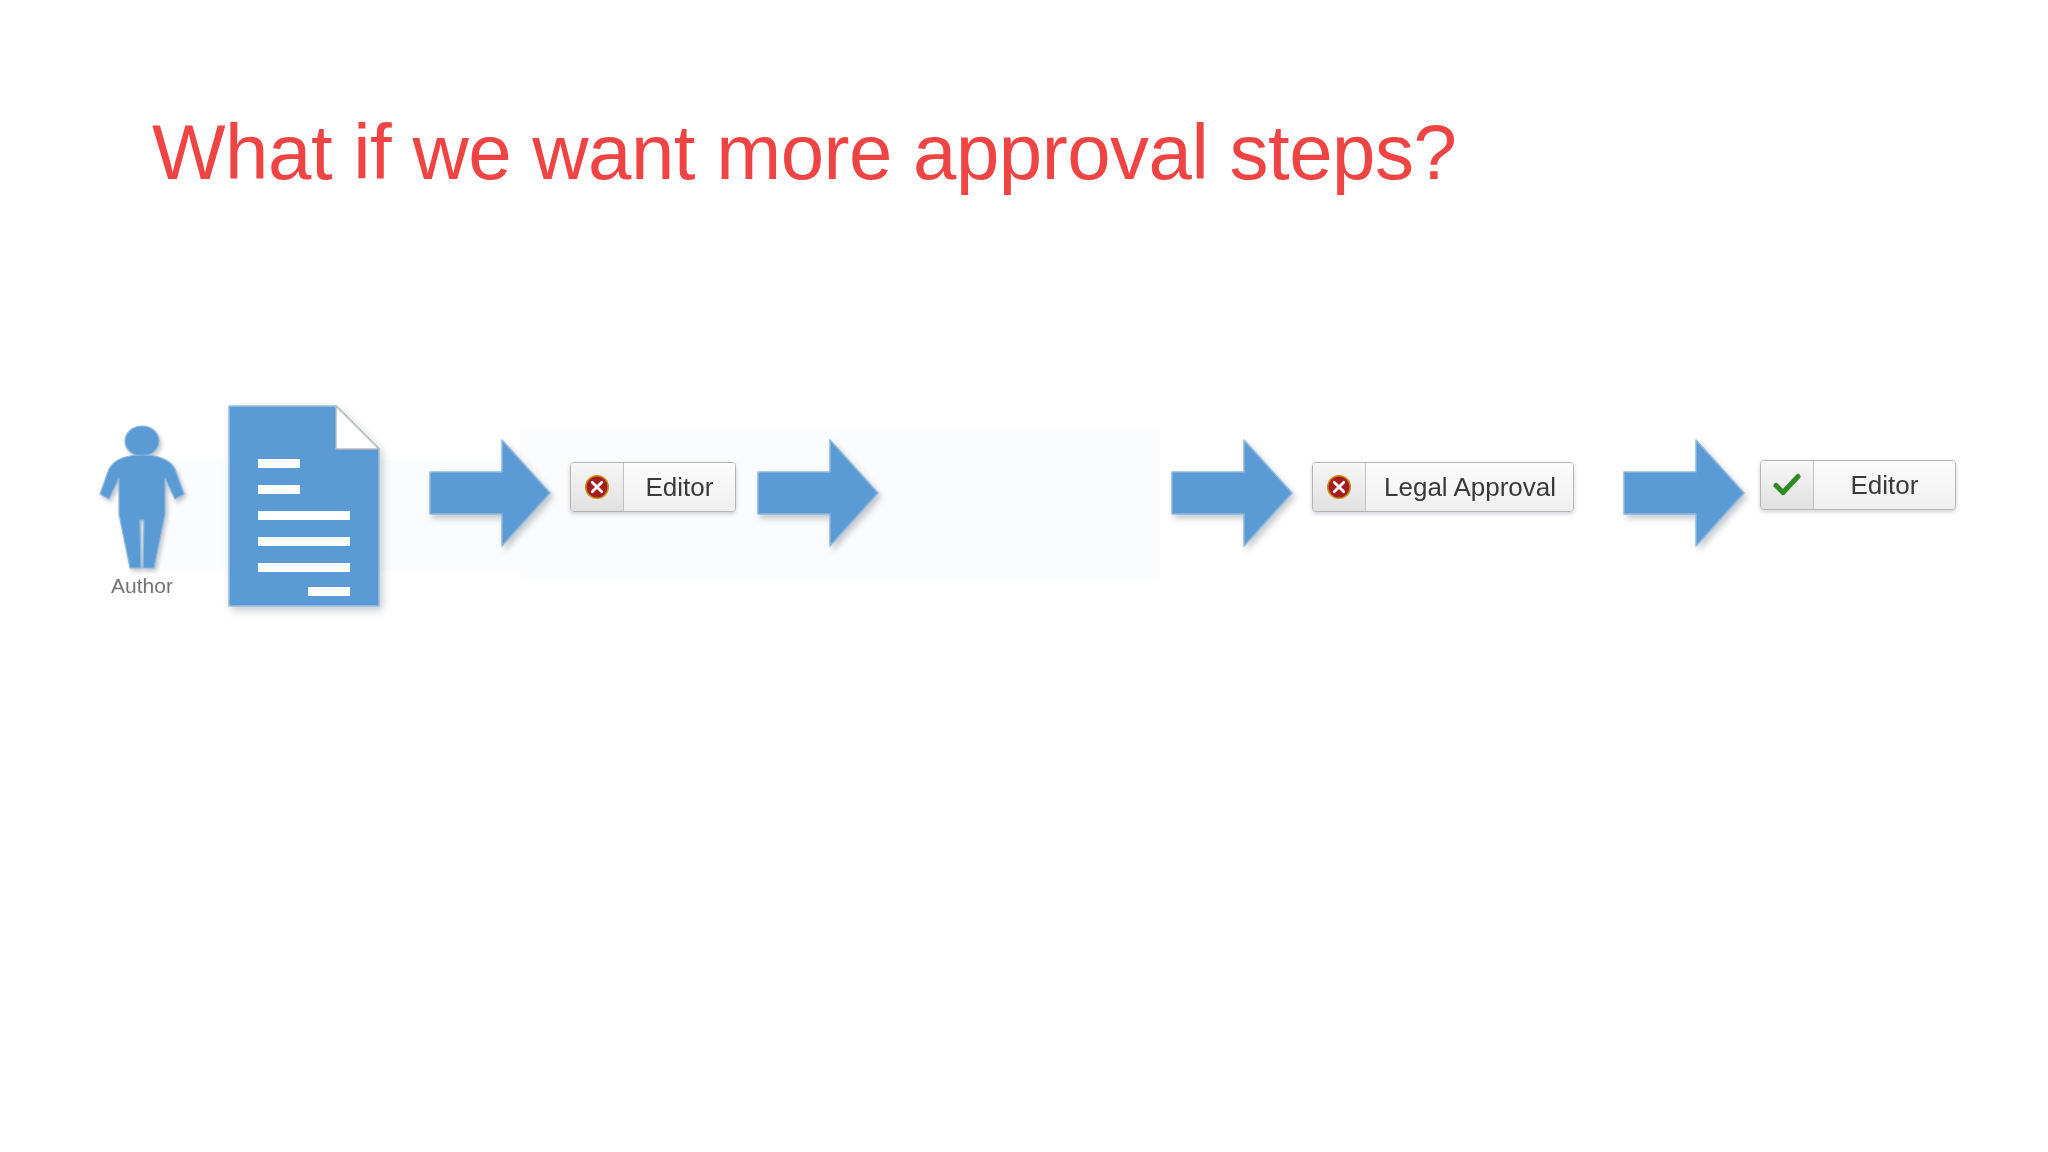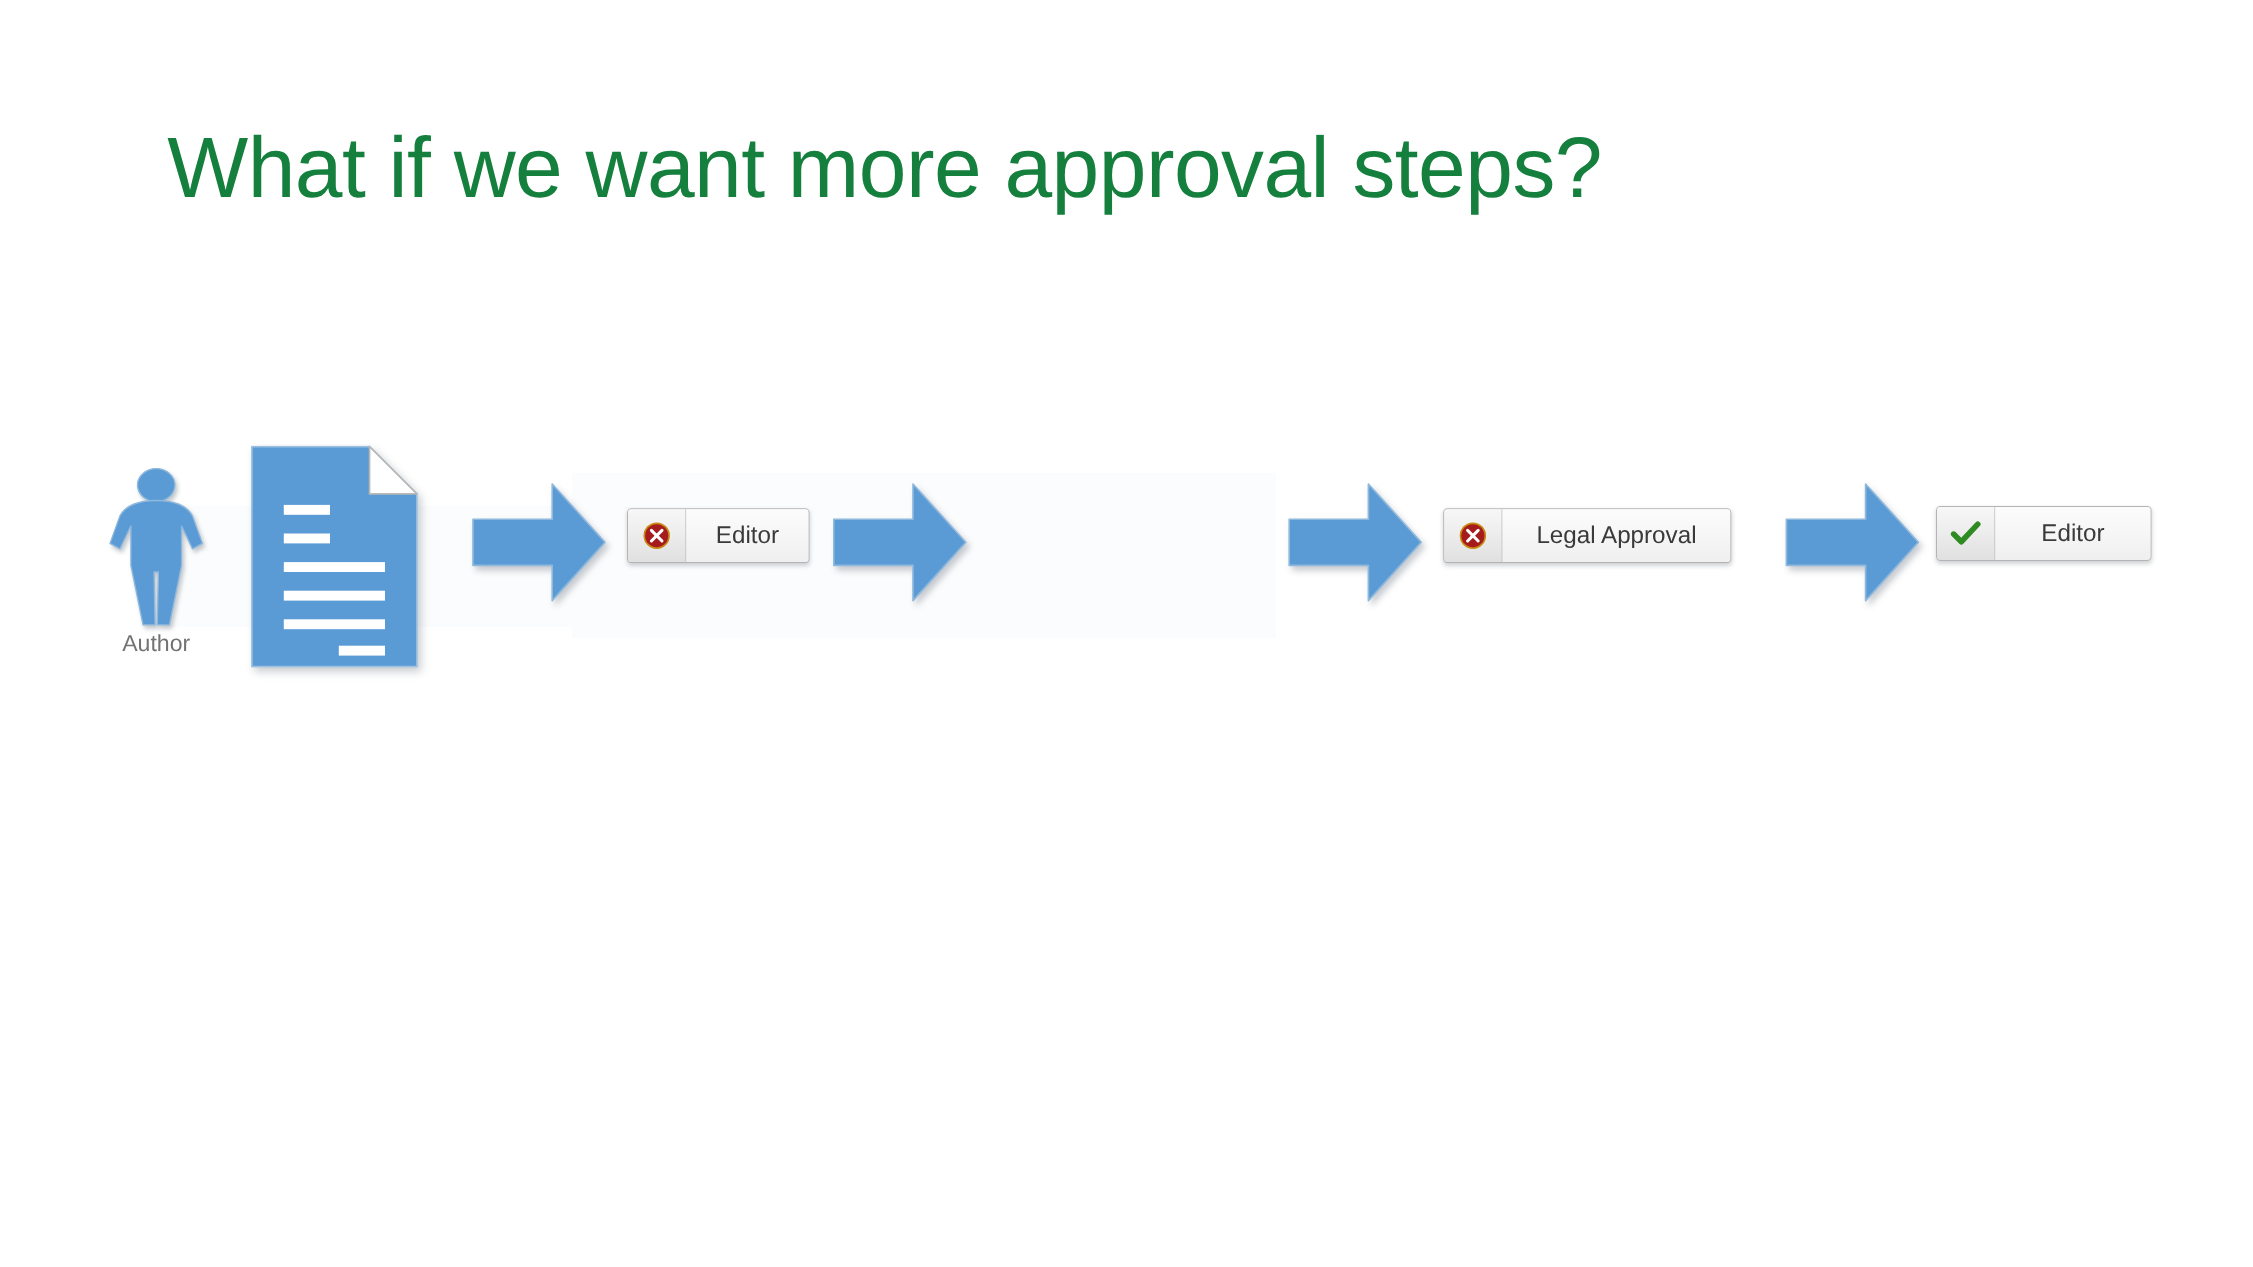--- a/index.html
+++ b/index.html
@@ -18,21 +18,21 @@
   }
 
   
   #slide-title {
     position: absolute;
     left: 152px;
     top: 108px;
     font-size: 78px;
     font-weight: 300;
     letter-spacing: -0.5px;
-    color: #15803d;
+    color: #ef4444;
     white-space: nowrap;
     line-height: 1.15;
   }
 
   
   #workflow {
     position: absolute;
     left: 0;
     top: 400px;
     width: 2048px;
@@ -108,21 +108,21 @@
     justify-content: center;
     border-right: 1px solid #c2c2c2;
     background: linear-gradient(to bottom, #f7f7f7 0%, #ececec 50%, #e0e0e0 100%);
   }
   .step-label-cell {
     flex: 1 1 auto;
     display: flex;
     align-items: center;
     justify-content: center;
     padding: 0 18px;
-    font-size: 22px;
+    font-size: 26px;
     color: #3a3a3a;
     white-space: nowrap;
     background: linear-gradient(to bottom, #fcfcfc 0%, #f6f6f6 50%, #efefef 100%);
   }
   .step-icon-cell svg { display: block; }
 
   
   .faint-block {
     position: absolute;
     background: #fbfcfd;

